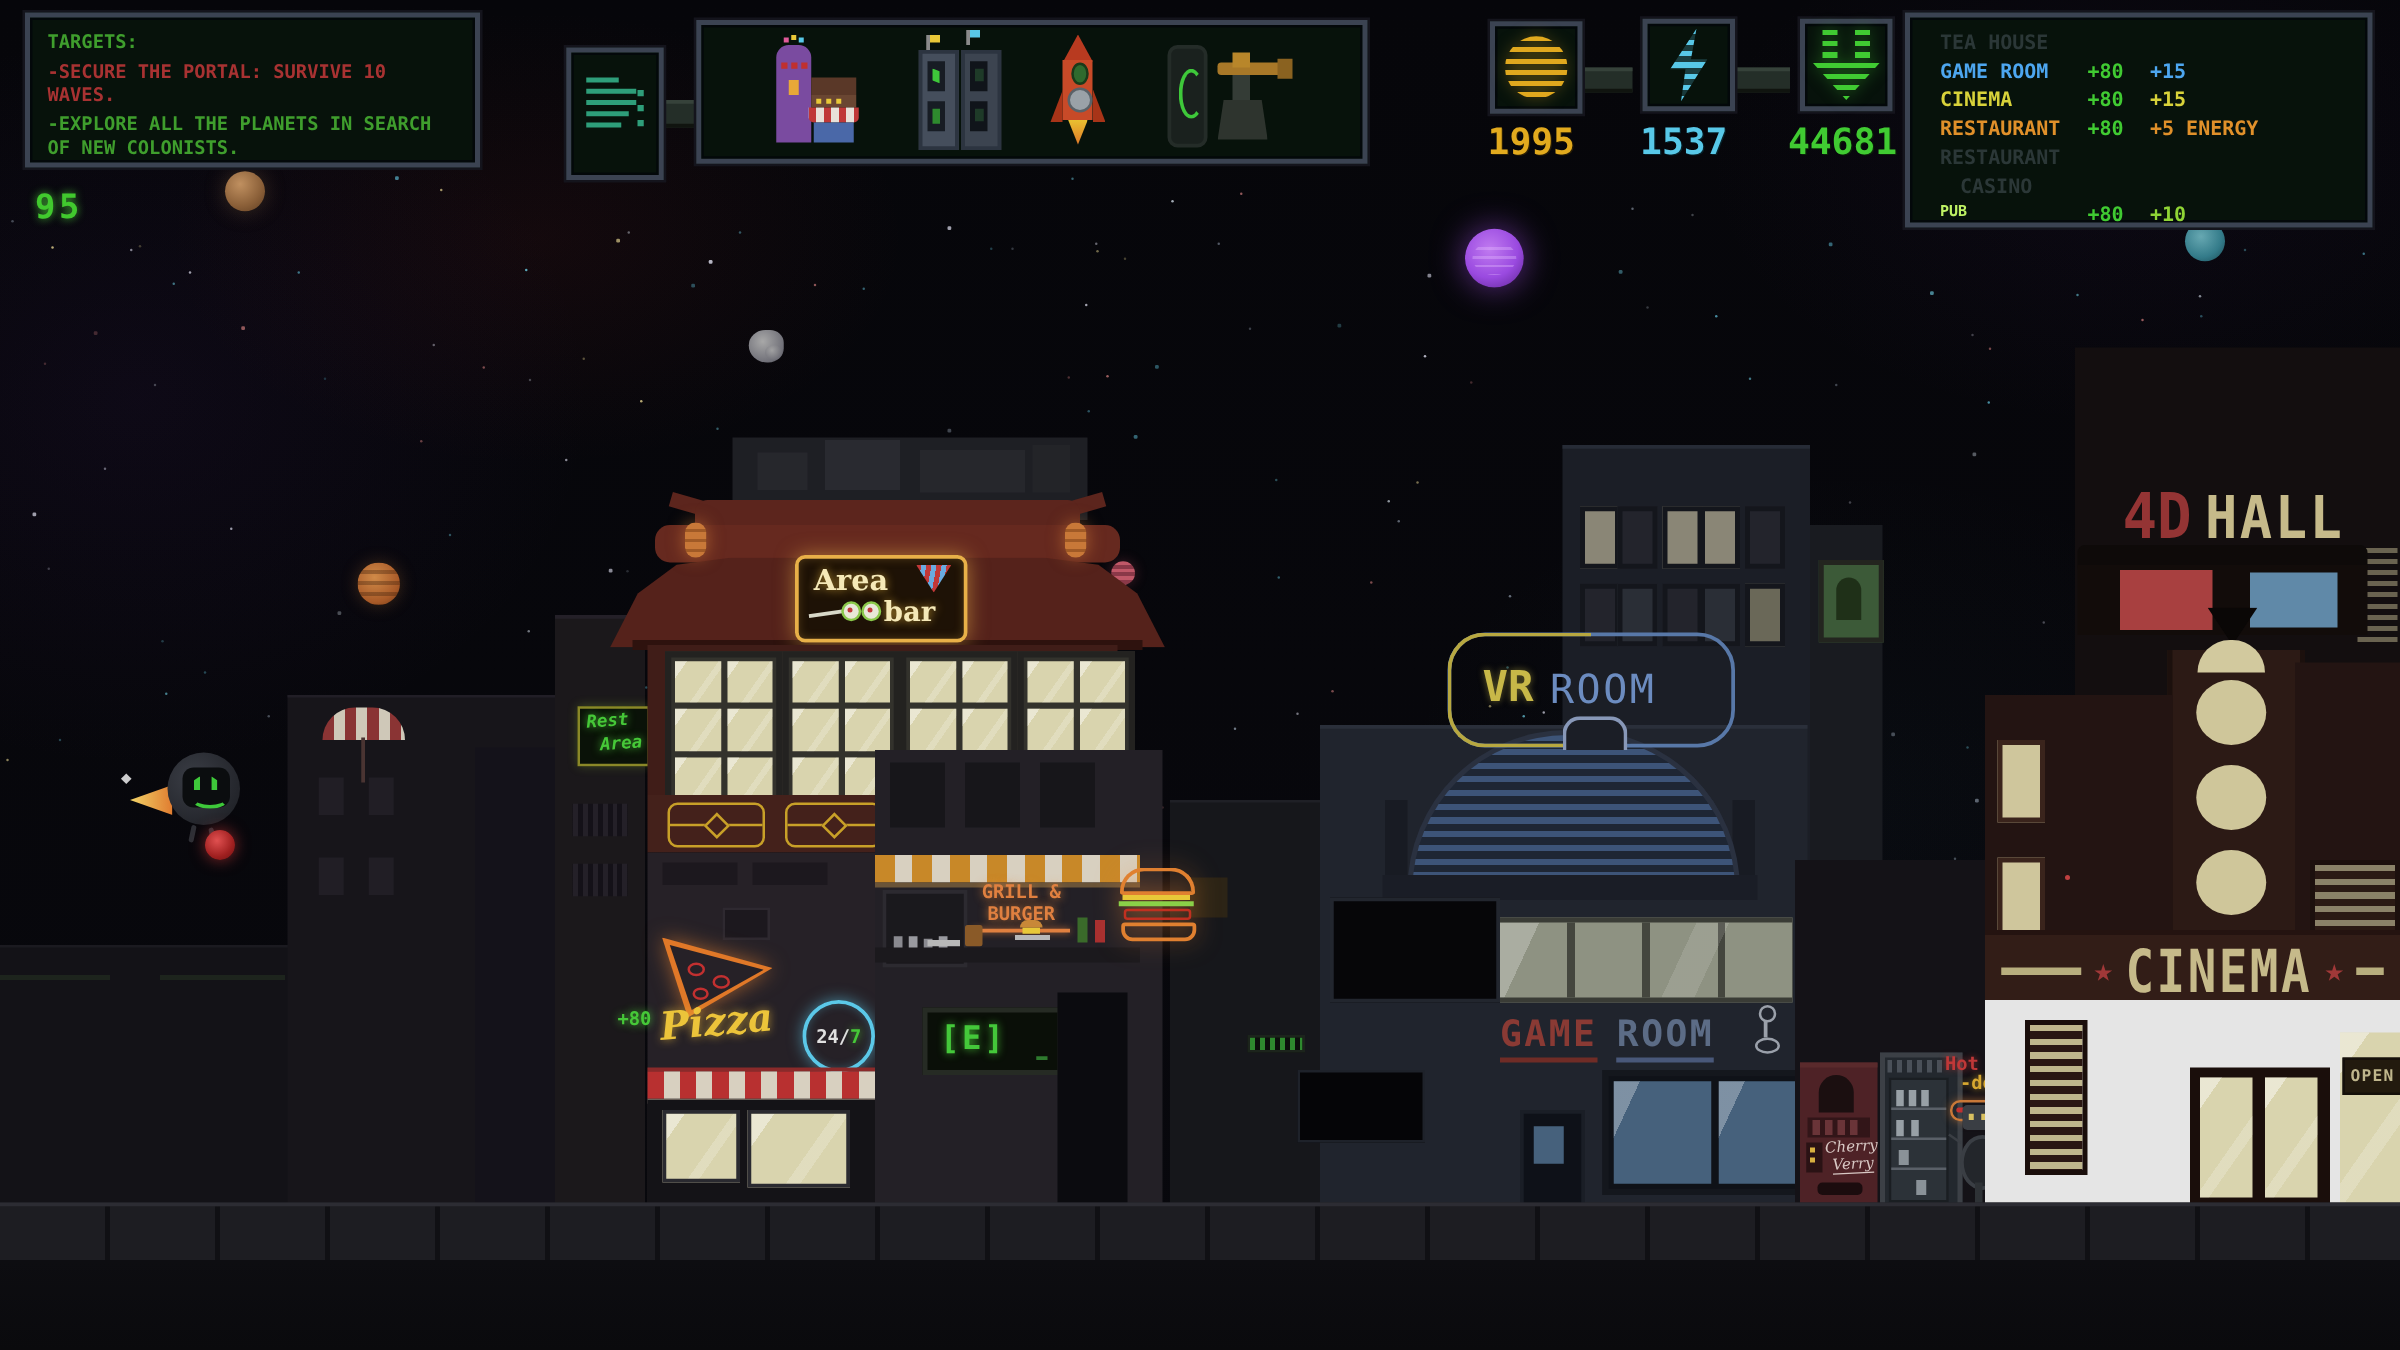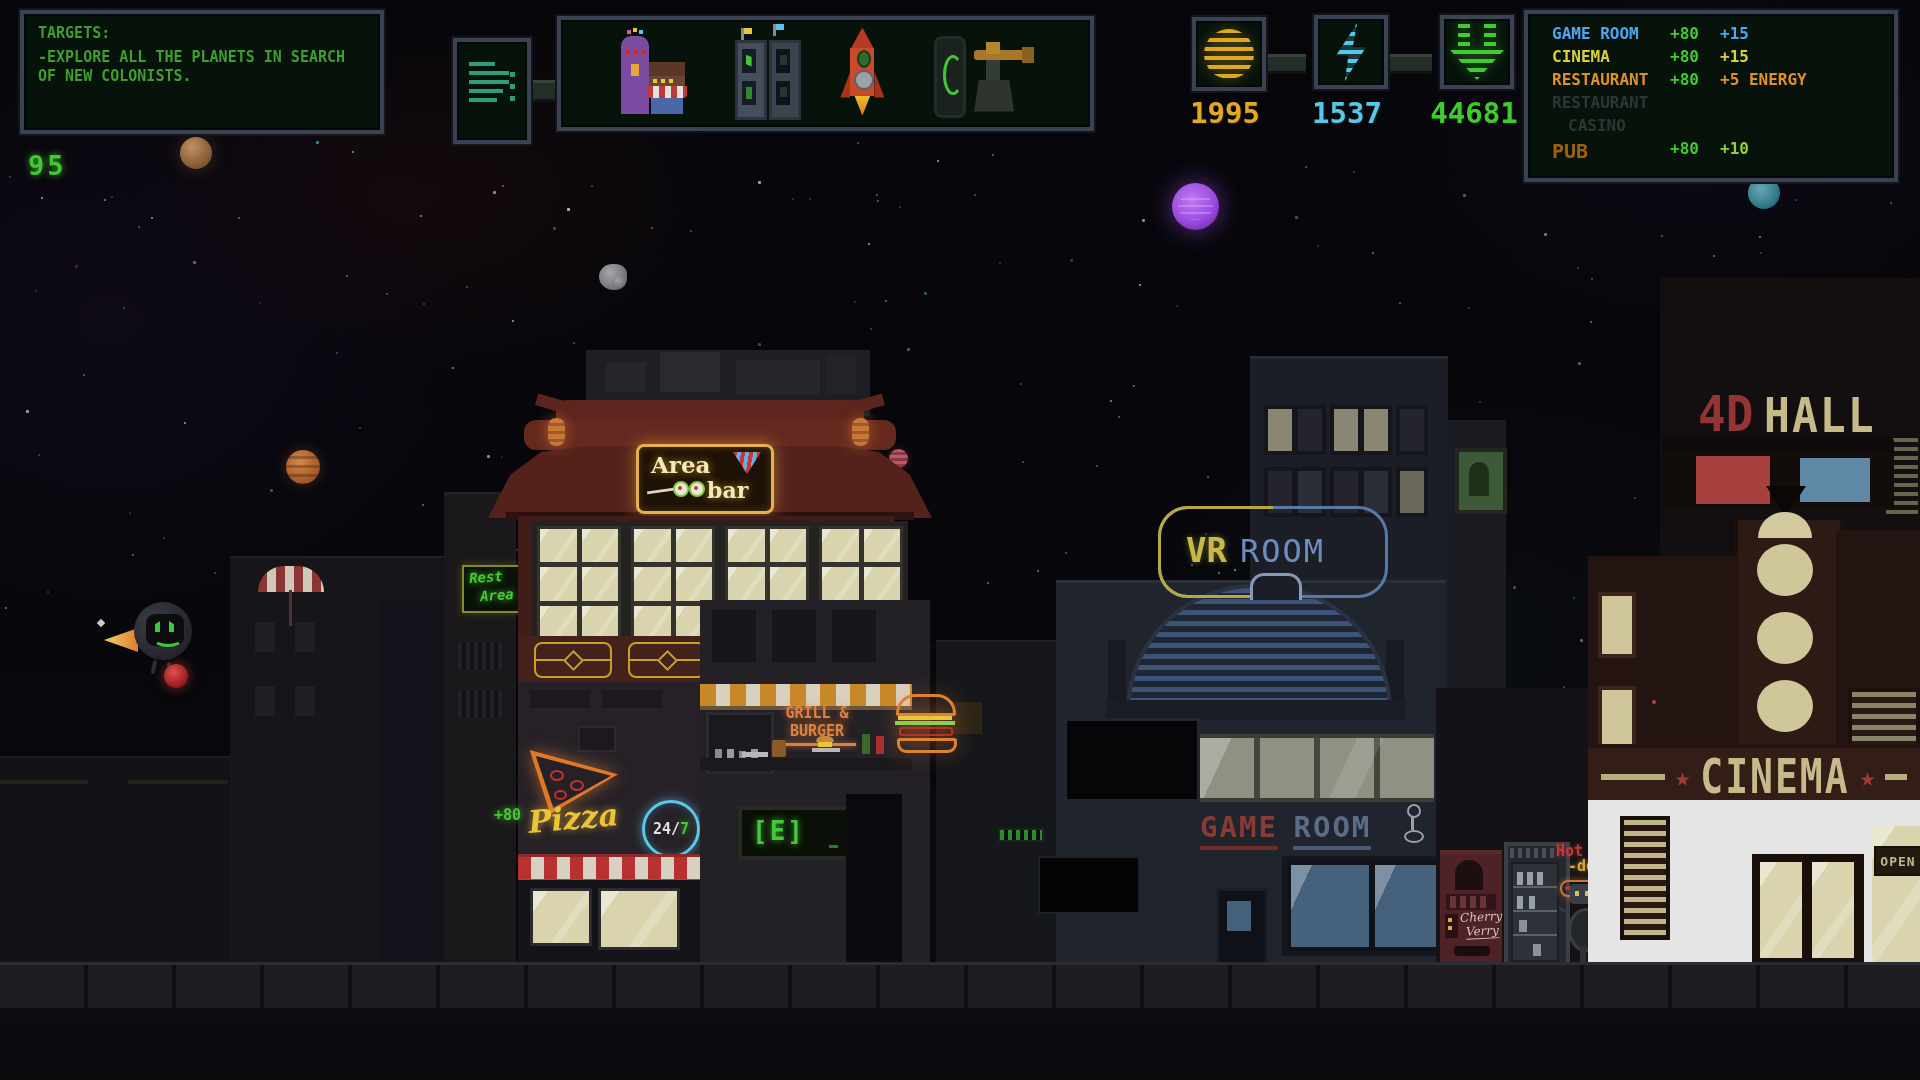--- a/index.html
+++ b/index.html
@@ -636,20 +636,21 @@
       <div class="a" style="left:23px;top:7px;width:5px;height:11px;background:#3ec83a;clip-path:polygon(0 0,100% 30%,100% 100%,0 100%);"></div>
       <div class="a" style="left:7px;top:17px;width:24px;height:10px;border:3px solid transparent;border-bottom-color:#3ec83a;border-radius:50%;"></div>
     </div>
     <div class="a" style="left:48px;top:58px;width:4px;height:14px;background:#2e3036;border-radius:2px;transform:rotate(12deg);"></div>
     <div class="a" style="left:64px;top:60px;width:4px;height:14px;background:#2e3036;border-radius:2px;transform:rotate(-12deg);"></div>
   </div>
   <div class="a" style="left:164px;top:664px;width:24px;height:24px;border-radius:50%;background:radial-gradient(circle at 40% 35%,#e05050,#a02020 60%,#6a1212);box-shadow:0 0 12px rgba(220,60,60,.6);"></div>
 
   <div class="panel a" style="left:20px;top:10px;width:364px;height:124px;padding:10px 14px;box-sizing:border-box;z-index:20;">
     <div class="px" style="font-size:15px;color:#3f9e2d;margin-bottom:6px;">TARGETS:</div>
+    <div class="px" style="font-size: 15px; line-height: 19px; color: rgb(168, 50, 50);" title="-SECURE THE PORTAL: SURVIVE 10 WAVES.">-SECURE THE PORTAL: SURVIVE 10 WAVES.</div>
     <div class="px" style="font-size: 15px; line-height: 19px; margin-top: 4px; color: rgb(63, 158, 45);">-EXPLORE ALL THE PLANETS IN SEARCH OF NEW COLONISTS.</div>
   </div>
 
   <div class="a px glow-g" style="left:28px;top:150px;width:370px;display:flex;z-index:20;color:#41c92e;font-size:27px;letter-spacing:3px;">
     <span>9</span>
     <span>5</span>
   </div>
 
   <div class="panel a" style="left:453px;top:38px;width:70px;height:98px;z-index:20;">
     <div class="a" style="left:12px;top:20px;width:50px;height:60px;">
@@ -749,20 +750,23 @@
         <div style="position:absolute;left:8px;top:0;width:12px;height:24px;background:repeating-linear-gradient(#40cb32 0 4px,transparent 4px 9px);"></div>
         <div style="position:absolute;left:34px;top:0;width:12px;height:24px;background:repeating-linear-gradient(#40cb32 0 4px,transparent 4px 9px);"></div>
         <div style="position:absolute;left:0;top:26px;width:54px;height:30px;background:repeating-linear-gradient(#40cb32 0 4px,transparent 4px 9px);clip-path:polygon(0 0,100% 0,50% 100%);"></div>
       </div>
     </div>
     <div class="px a" style="left: 246px; top: 96px; width: 96px; text-align: center; font-size: 29px; text-shadow: rgb(10, 36, 8) 1px 1px 0px; color: rgb(64, 203, 50);">44681</div>
   </div>
 
   <div class="panel a" style="left:1524px;top:10px;width:374px;height:172px;z-index:20;padding:10px 0 0 0;box-sizing:border-box;">
     <div style="position:relative;height:23px;">
+      <span class="px a" style="left: 24px; font-size: 16px; color: rgb(43, 55, 55);">TEA HOUSE</span>
+    </div>
+    <div style="position:relative;height:23px;">
       <span class="px a" style="left: 24px; font-size: 16px; color: rgb(77, 166, 240);">GAME ROOM</span>
       <span class="px a" style="left: 142px; font-size: 16px; color: rgb(64, 203, 50);">+80</span>
       <span class="px a" style="left: 192px; font-size: 16px; color: rgb(77, 166, 240);">+15</span>
     </div>
     <div style="position:relative;height:23px;">
       <span class="px a" style="left: 24px; font-size: 16px; color: rgb(216, 210, 58);">CINEMA</span>
       <span class="px a" style="left: 142px; font-size: 16px; color: rgb(64, 203, 50);">+80</span>
       <span class="px a" style="left: 192px; font-size: 16px; color: rgb(216, 210, 58);">+15</span>
     </div>
     <div style="position:relative;height:23px;">
@@ -770,19 +774,19 @@
       <span class="px a" style="left: 142px; font-size: 16px; color: rgb(64, 203, 50);">+80</span>
       <span class="px a" style="left: 192px; font-size: 16px; color: rgb(224, 144, 42);">+5 ENERGY</span>
     </div>
     <div style="position:relative;height:23px;">
       <span class="px a" style="left: 24px; font-size: 16px; color: rgb(43, 55, 55);">RESTAURANT</span>
     </div>
     <div style="position:relative;height:23px;margin-left:16px;">
       <span class="px a" style="left: 24px; font-size: 16px; color: rgb(43, 55, 55);">CASINO</span>
     </div>
     <div style="position:relative;height:23px;">
-      <span class="px a" style="left: 24px; font-size: 20px; color: #a16207;">PUB</span>
+      <span class="px a" style="left: 24px; font-size: 12px; color: #bef264;">PUB</span>
       <span class="px a" style="left: 142px; font-size: 16px; color: rgb(64, 203, 50);">+80</span>
       <span class="px a" style="left: 192px; font-size: 16px; color: rgb(143, 212, 53);">+10</span>
     </div>
   </div>
 
 </div>
 
 </body></html>

